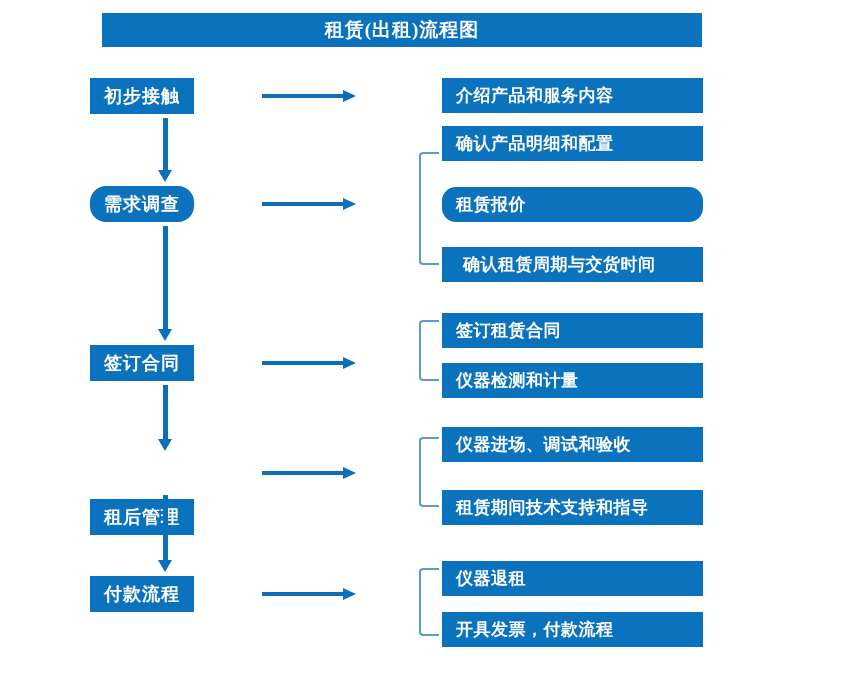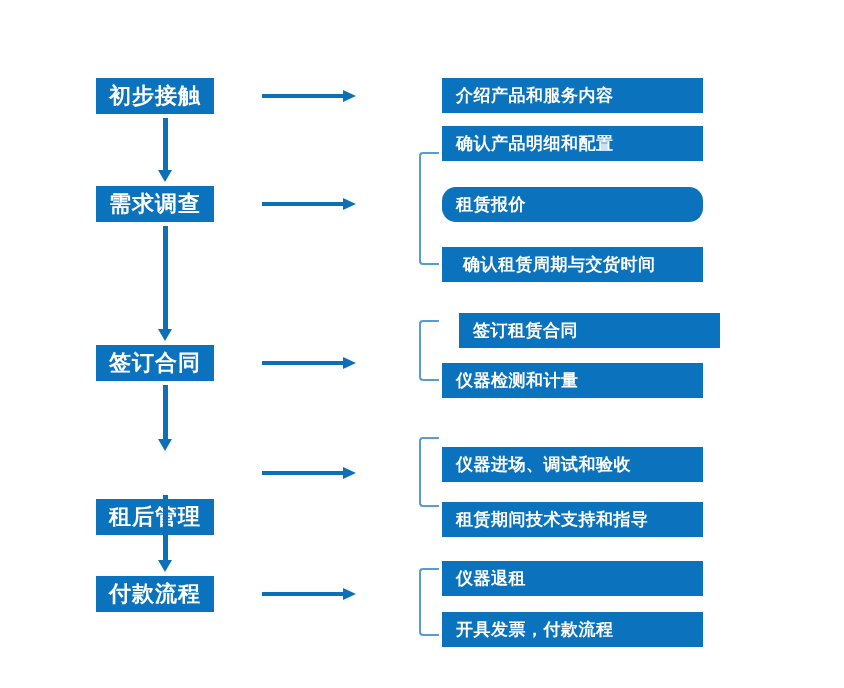--- a/index.html
+++ b/index.html
@@ -31,26 +31,26 @@
     font-size: 19px;
     font-weight: bold;
     display: flex;
     align-items: center;
     justify-content: center;
     letter-spacing: 1px;
   }
   
   .stage-box {
     position: absolute;
-    left: 96px;
-    width: 118px;
+    left: 90px;
+    width: 104px;
     height: 36px;
     background: #0B72BD;
     color: #ffffff;
-    font-size: 22px;
+    font-size: 18px;
     font-weight: bold;
     display: flex;
     align-items: center;
     justify-content: center;
     letter-spacing: 1px;
   }
   
   .detail-box {
     position: absolute;
     left: 442px;
@@ -124,24 +124,25 @@
     border-top-left-radius: 4px;
     border-bottom-left-radius: 4px;
     box-sizing: border-box;
   }
 </style>
 </head>
 <body>
 
 <div id="canvas">
 
+  <div class="title-bar">租赁(出租)流程图</div>
 
   <div class="stage-box" style="top:78px;">初步接触</div>
 
-  <div class="stage-box" style="top:186px;">需求调查</div>
+  <div class="stage-box" style="top:186px;border-radius:16px;">需求调查</div>
 
   <div class="stage-box" style="top:345px;">签订合同</div>
 
   <div class="stage-box" style="top:455px;margin-top:44px;">租后管理</div>
 
   <div class="stage-box" style="top:576px;">付款流程</div>
 
   <div class="v-arrow" style="top:118px; height:64px;">
     <div class="shaft" style="height:52px;"></div>
     <div class="head"></div>
@@ -196,25 +197,25 @@
   <div class="bracket" style="top:568px; height:68px;"></div>
 
   <div class="detail-box" style="top:78px;">介绍产品和服务内容</div>
 
   <div class="detail-box" style="top:126px;">确认产品明细和配置</div>
 
   <div class="detail-box" style="top:187px;border-radius:14px;">租赁报价</div>
 
   <div class="detail-box" style="top:247px;padding-left:21px;">确认租赁周期与交货时间</div>
 
-  <div class="detail-box" style="top:313px;margin-left:17px;">签订租赁合同</div>
+  <div class="detail-box" style="top:313px;">签订租赁合同</div>
 
   <div class="detail-box" style="top:363px;">仪器检测和计量</div>
 
-  <div class="detail-box" style="top:447px;">仪器进场、调试和验收</div>
-
-  <div class="detail-box" style="top:490px;margin-top:12px;">租赁期间技术支持和指导</div>
+  <div class="detail-box" style="top:427px;">仪器进场、调试和验收</div>
+
+  <div class="detail-box" style="top:490px;">租赁期间技术支持和指导</div>
 
   <div class="detail-box" style="top:612px;">开具发票，付款流程</div>
 
   <div class="detail-box" style="top:561px;">仪器退租</div>
 
 </div>
 
 </body></html>

